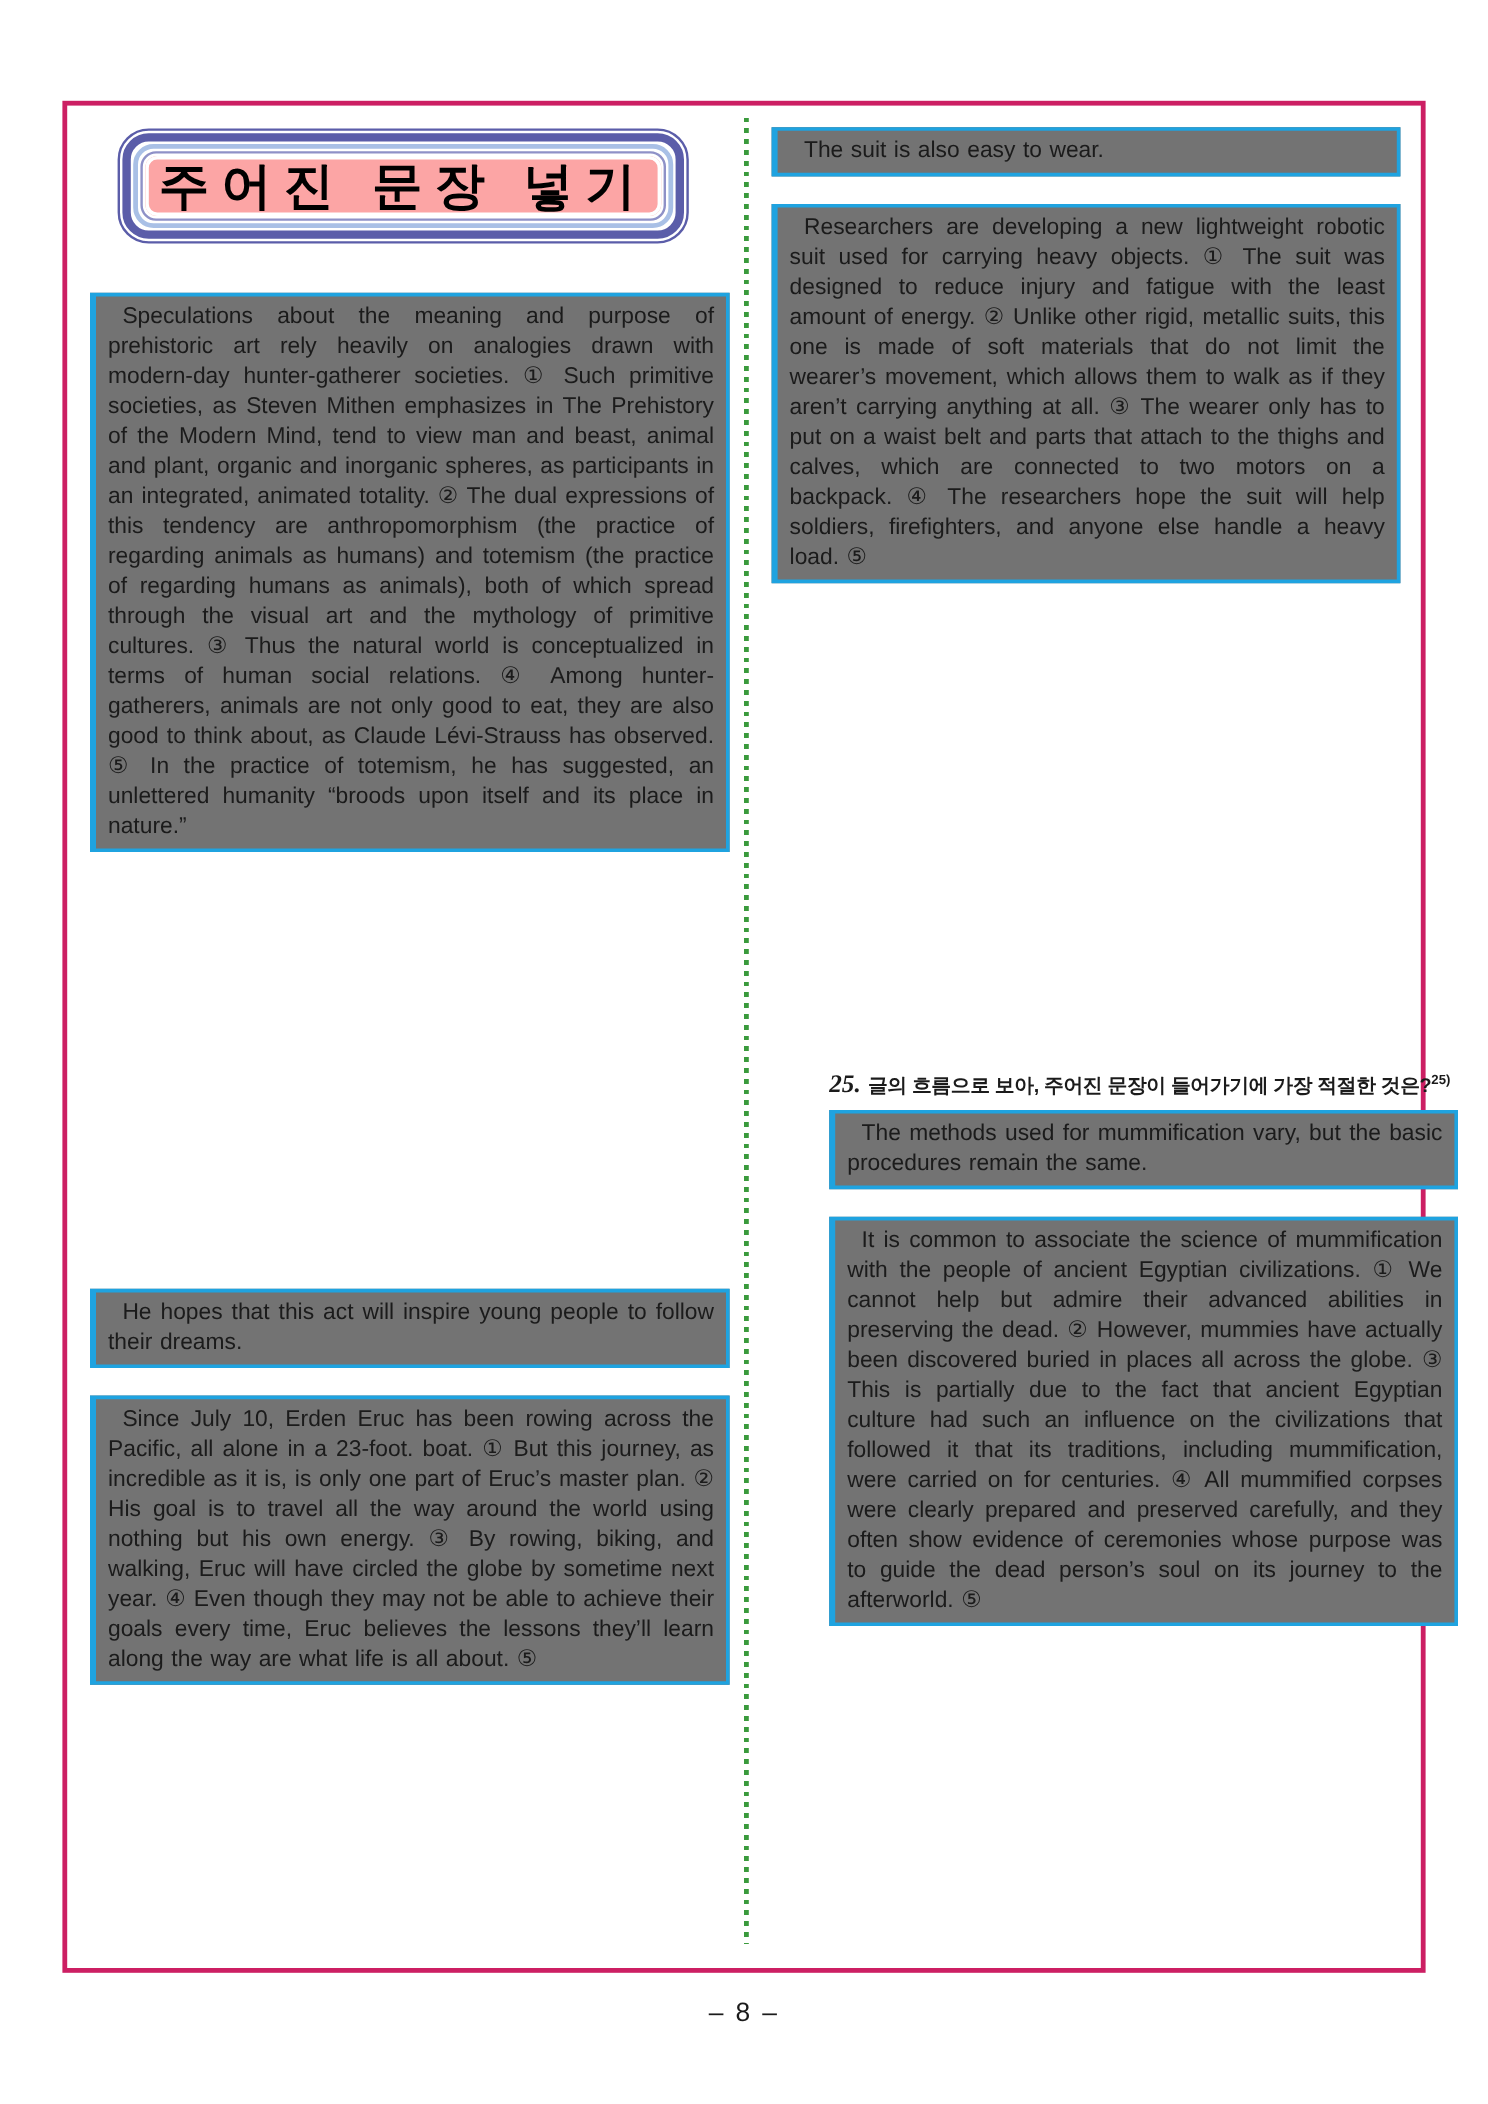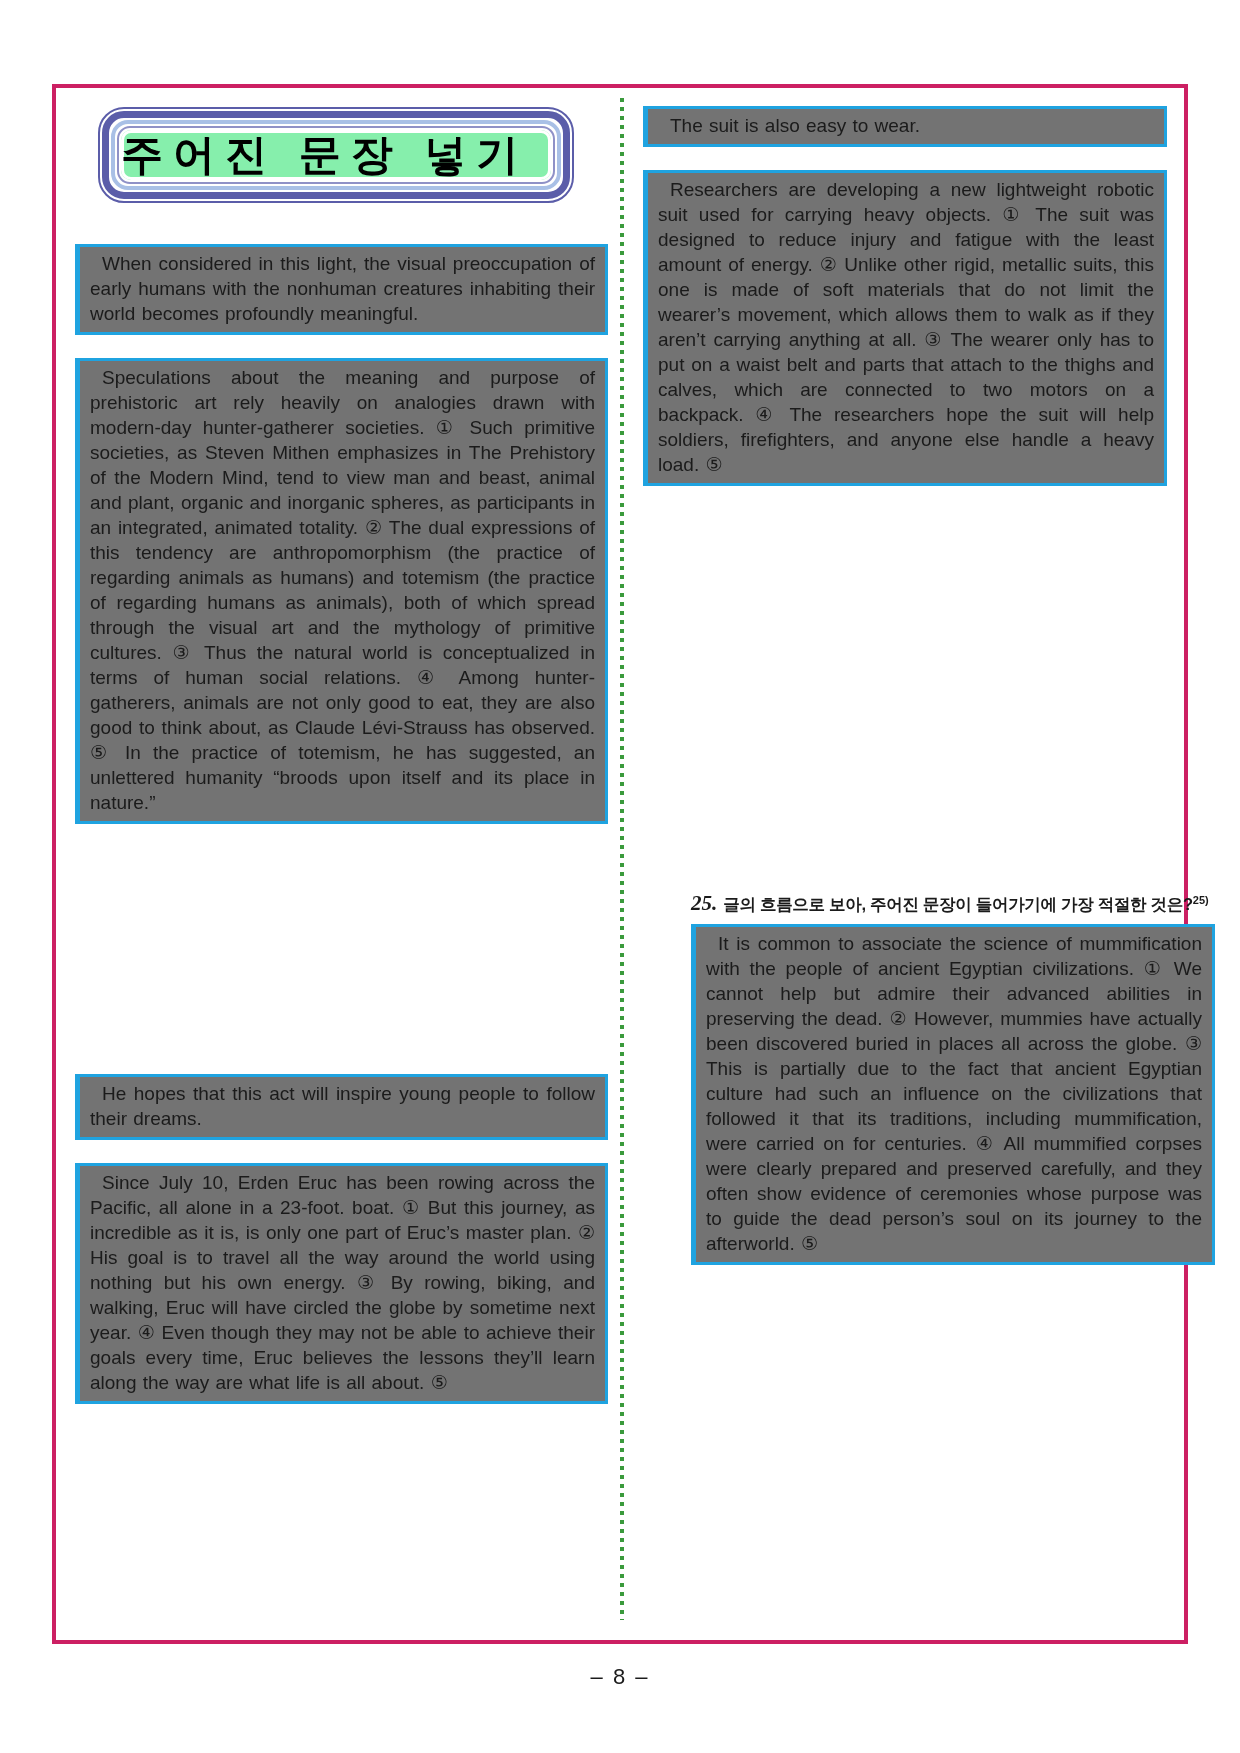--- a/index.html
+++ b/index.html
@@ -19,23 +19,23 @@
     position:absolute;left:620px;top:98px;width:4px;height:1522px;
     background:repeating-linear-gradient(to bottom,#3a9a3c 0 4px,transparent 4px 9px);
   }
   
   .title-wrap{position:absolute;left:98px;top:107px;width:476px;height:96px;}
   .tr1{position:absolute;inset:0;border:2px solid #5b5da9;border-radius:26px;}
   .tr2{position:absolute;inset:4px;border:7px solid #5b5da9;border-radius:22px;}
   .tr3{position:absolute;inset:13px;border:4px solid #a9c0e6;border-radius:17px;}
   .tr4{position:absolute;inset:19px;border:2px solid #8f91c7;border-radius:13px;}
   .title-inner{
-    position:absolute;inset:23px;background:#86efac;border-radius:10px;
+    position:absolute;inset:23px;background:#fca5a5;border-radius:10px;
     box-shadow:inset 0 0 0 3px #ffffff;
-    display:flex;align-items:center;justify-content:flex-start;
+    display:flex;align-items:center;justify-content:center;
   }
   .title-text{
     font-size:42px;font-weight:bold;letter-spacing:10px;color:#000;
     line-height:1;white-space:nowrap;
   }
   
   .question{position:absolute;width:533px;}
   #q22{left:75px;top:244px;}
   #q23{left:75px;top:1074px;}
   #q24{left:643px;top:106px;width:524px;}
@@ -74,23 +74,20 @@
   <div class="tr1"></div>
   <div class="tr2"></div>
   <div class="tr3"></div>
   <div class="tr4"></div>
   <div class="title-inner">
     <span class="title-text">주어진 문장 넣기</span>
   </div>
 </div>
 
 <section class="question" id="q22">
-  <div class="sentence-box">
-    <p class="box-text">When considered in this light, the visual preoccupation of early humans with the nonhuman creatures inhabiting their world becomes profoundly meaningful.</p>
-  </div>
   <div class="passage-box">
     <p class="box-text">Speculations about the meaning and purpose of prehistoric art rely heavily on analogies drawn with modern-day hunter-gatherer societies. ① Such primitive societies, as Steven Mithen emphasizes in The Prehistory of the Modern Mind, tend to view man and beast, animal and plant, organic and inorganic spheres, as participants in an integrated, animated totality. ② The dual expressions of this tendency are anthropomorphism (the practice of regarding animals as humans) and totemism (the practice of regarding humans as animals), both of which spread through the visual art and the mythology of primitive cultures. ③ Thus the natural world is conceptualized in terms of human social relations. ④ Among hunter-gatherers, animals are not only good to eat, they are also good to think about, as Claude Lévi-Strauss has observed. ⑤ In the practice of totemism, he has suggested, an unlettered humanity “broods upon itself and its place in nature.”</p>
   </div>
 </section>
 
 <section class="question" id="q23">
   <div class="sentence-box">
     <p class="box-text">He hopes that this act will inspire young people to follow their dreams.</p>
   </div>
   <div class="passage-box">
@@ -104,18 +101,21 @@
   </div>
   <div class="passage-box">
     <p class="box-text">Researchers are developing a new lightweight robotic suit used for carrying heavy objects. ① The suit was designed to reduce injury and fatigue with the least amount of energy. ② Unlike other rigid, metallic suits, this one is made of soft materials that do not limit the wearer’s movement, which allows them to walk as if they aren’t carrying anything at all. ③ The wearer only has to put on a waist belt and parts that attach to the thighs and calves, which are connected to two motors on a backpack. ④ The researchers hope the suit will help soldiers, firefighters, and anyone else handle a heavy load. ⑤</p>
   </div>
 </section>
 
 <section class="question" id="q25">
   <div class="q-header">
     <span class="q-num">25.</span><span class="q-prompt">글의 흐름으로 보아, 주어진 문장이 들어가기에 가장 적절한 것은?</span><span class="q-foot">25)</span>
   </div>
+  <div class="sentence-box">
+    <p class="box-text">The methods used for mummification vary, but the basic procedures remain the same.</p>
+  </div>
   <div class="passage-box">
     <p class="box-text">It is common to associate the science of mummification with the people of ancient Egyptian civilizations. ① We cannot help but admire their advanced abilities in preserving the dead. ② However, mummies have actually been discovered buried in places all across the globe. ③ This is partially due to the fact that ancient Egyptian culture had such an influence on the civilizations that followed it that its traditions, including mummification, were carried on for centuries. ④ All mummified corpses were clearly prepared and preserved carefully, and they often show evidence of ceremonies whose purpose was to guide the dead person’s soul on its journey to the afterworld. ⑤</p>
   </div>
 </section>
 
 <div class="page-number">– 8 –</div>
 
 </body></html>

